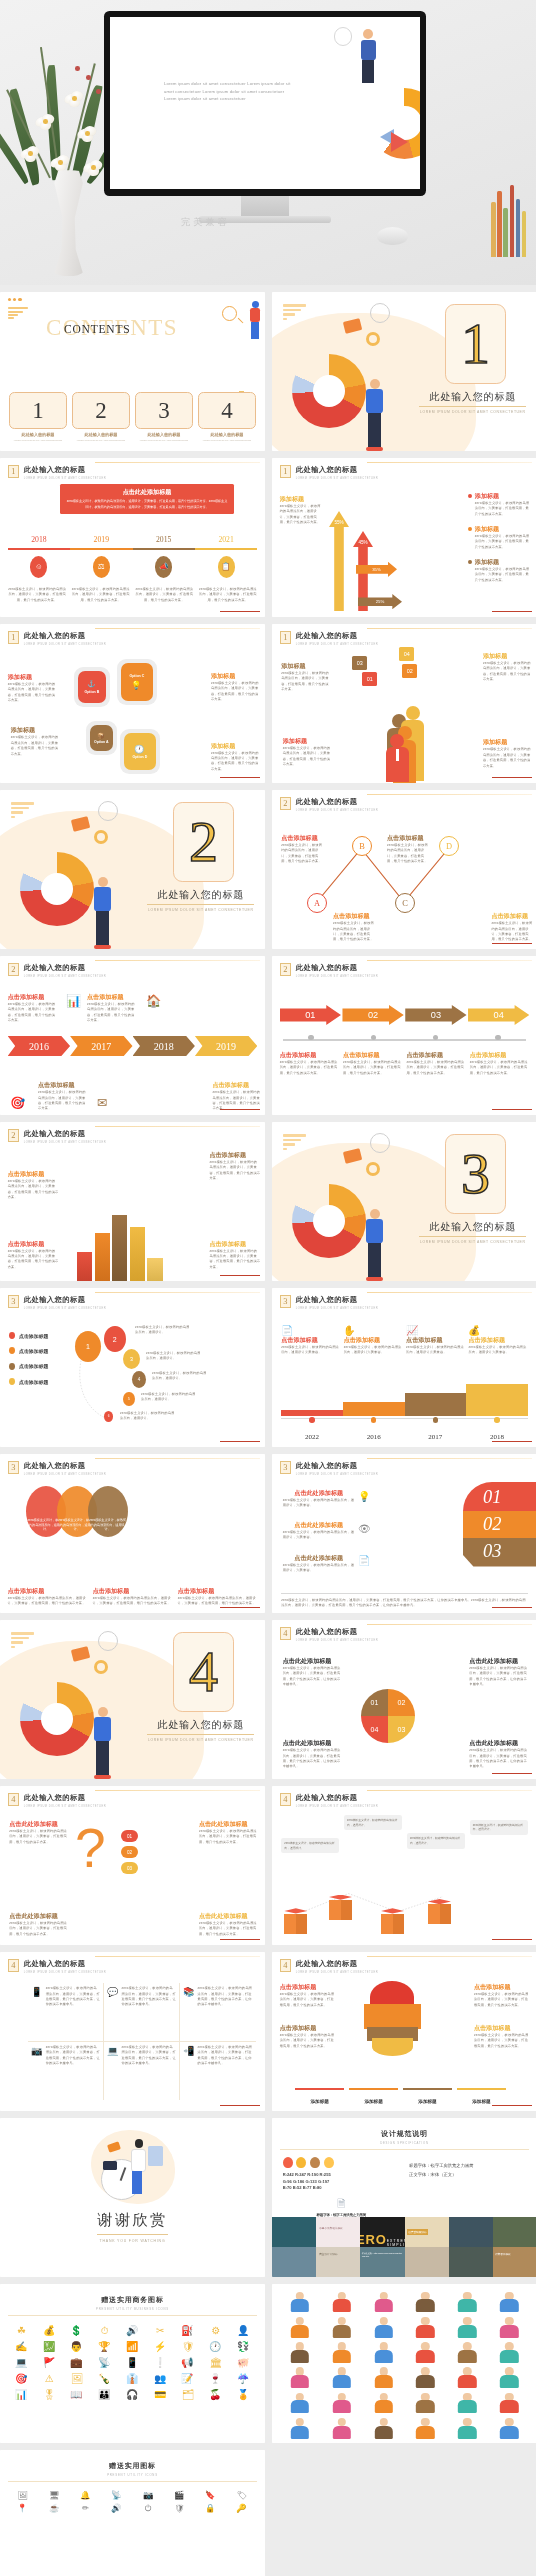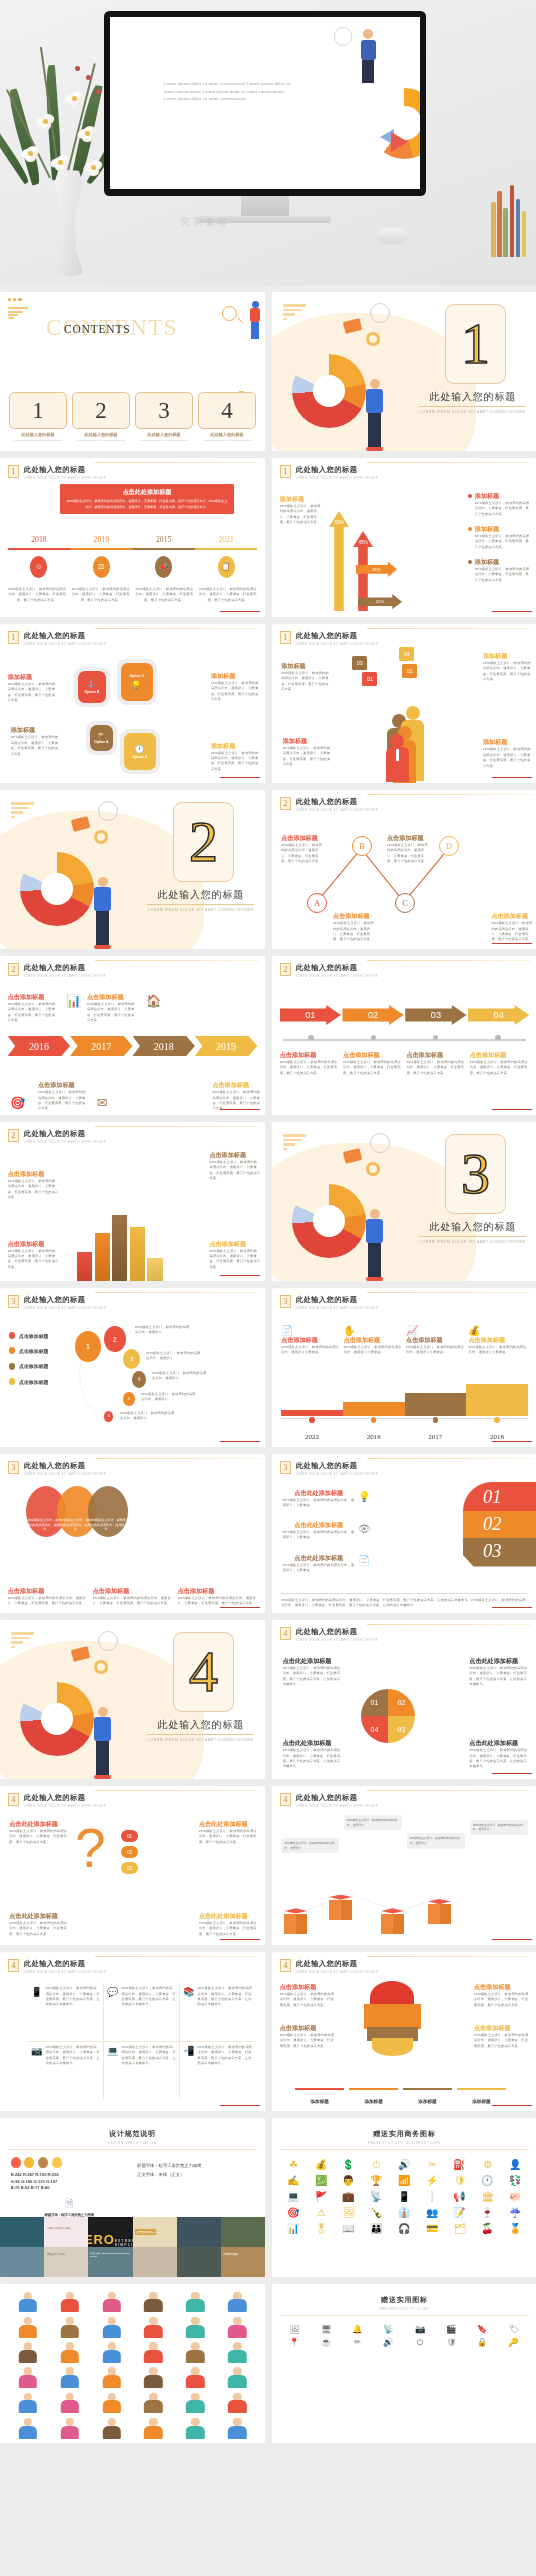--- a/index.html
+++ b/index.html
@@ -1202,20 +1202,38 @@
         <b style="font-size:4.6px;color:#333;">添加标题</b></div>
       <div style="flex:1;text-align:center;"><i style="display:block;height:2.3px;background:#ef8a2a;margin-bottom:2.3px;"></i>
         <b style="font-size:4.6px;color:#333;">添加标题</b></div>
       <div style="flex:1;text-align:center;"><i style="display:block;height:2.3px;background:#9d7344;margin-bottom:2.3px;"></i>
         <b style="font-size:4.6px;color:#333;">添加标题</b></div>
       <div style="flex:1;text-align:center;"><i style="display:block;height:2.3px;background:#f0bb44;margin-bottom:2.3px;"></i>
         <b style="font-size:4.6px;color:#333;">添加标题</b></div>
       </div>
   </div>
 
+  <div class="slide">
+    <div style="position:absolute;left:50%;top:12.3px;transform:translateX(-50%);width:84px;height:74px;
+      background:#fdf1e0;border-radius:46% 54% 44% 56%;">
+      <div style="position:absolute;left:10.7px;bottom:4.6px;width:41px;height:41px;border:1.5px solid #cfcfcf;border-radius:50%;background:#fff;">
+        <div style="position:absolute;left:20px;top:7.7px;width:1.5px;height:14px;background:#555;transform:rotate(20deg);"></div>
+        </div>
+      <div style="position:absolute;left:44px;top:9.2px;width:8.4px;height:8.4px;border-radius:50%;background:#2b2b2b;"></div>
+      <div style="position:absolute;left:40px;top:18.4px;width:15.3px;height:23px;background:#fff;border:0.8px solid #ddd;border-radius:3.1px;"></div>
+      <div style="position:absolute;left:41px;top:41px;width:10.7px;height:23px;background:#3a6fd8;"></div>
+      <div style="position:absolute;left:57px;top:15.3px;width:15.3px;height:20px;background:#bcd0ec;border-radius:1.5px;"></div>
+      <div style="position:absolute;left:17px;top:12.3px;width:12.3px;height:8.4px;background:#ef8a2a;transform:rotate(-18deg);border-radius:1.5px;"></div>
+      <div style="position:absolute;left:12.3px;top:31px;width:14px;height:9.2px;background:#2b3348;border-radius:1.5px;"></div>
+      </div>
+    <div style="position:absolute;left:0;right:0;top:92px;text-align:center;">
+      <b style="font-size:15.3px;color:#3a3a3a;font-weight:400;letter-spacing:2.3px;
+        font-family:'Liberation Serif',serif;border-bottom:0.8px solid #e6c891;padding-bottom:3.1px;display:inline-block;">谢谢欣赏</b>
+      <s style="display:block;text-decoration:none;margin-top:3.8px;font-size:3.5px;color:#b3a894;letter-spacing:0.8px;">THANK YOU FOR WATCHING</s></div>
+  </div>
 
   <div class="slide spec">
     <div class="spec-hd">
       <b>设计规范说明</b>
       <s>DESIGN SPECIFICATION</s></div>
     <div class="spec-rule"></div>
     <div style="display:flex;padding:7px 10.7px 0;gap:9.2px;">
       <div style="flex:1;">
         <div class="swatches">
           <i style="background:#f26046;"></i>

